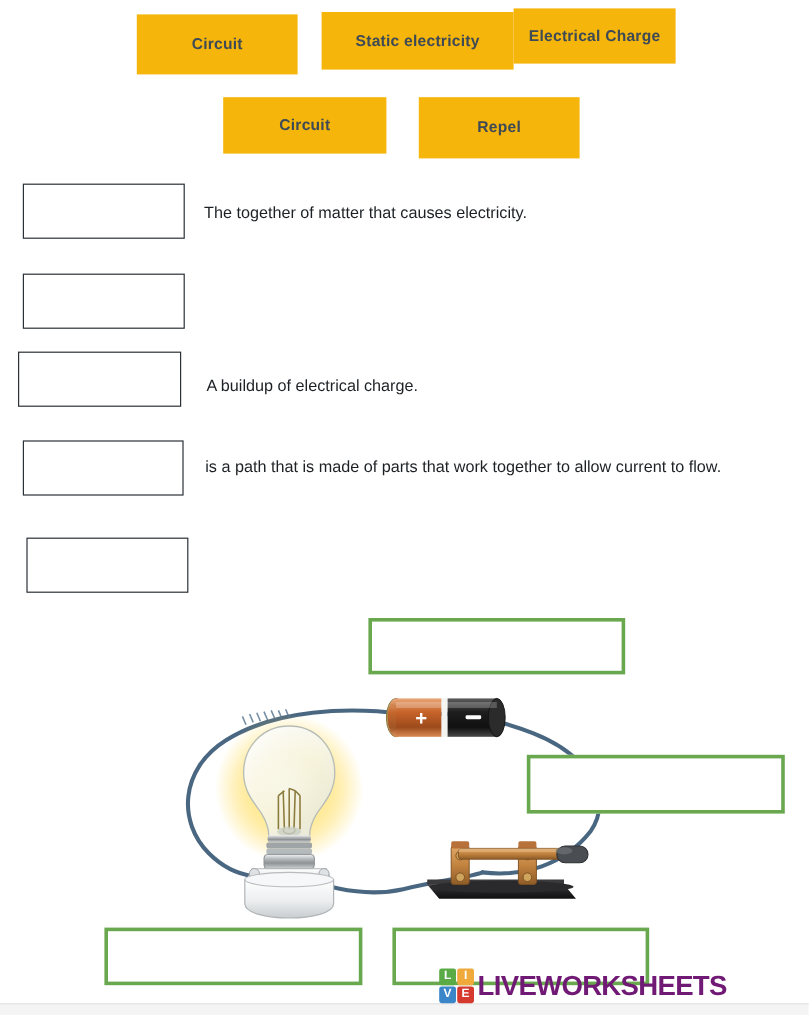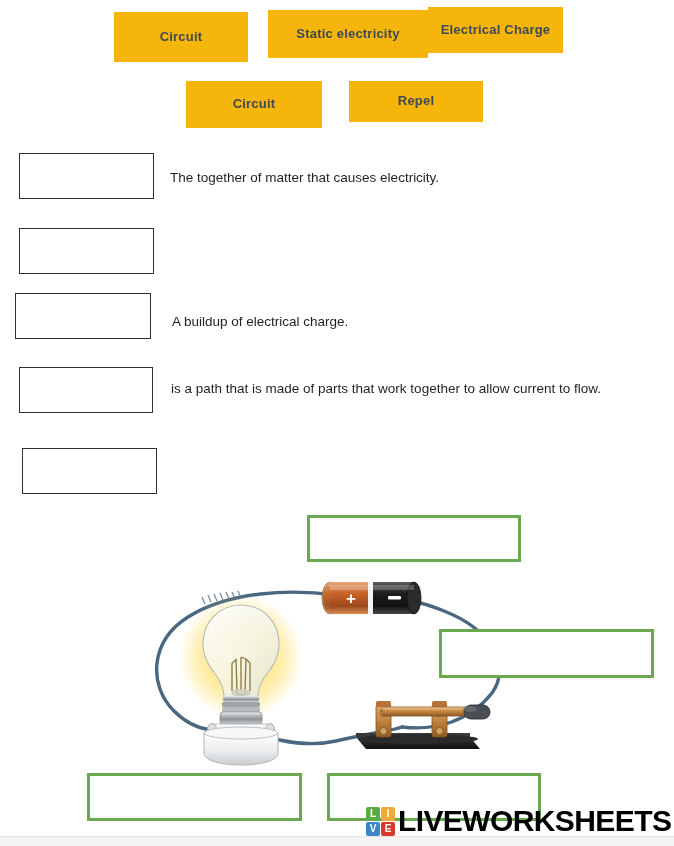--- a/index.html
+++ b/index.html
@@ -89,23 +89,23 @@
     display: flex;
     align-items: center;
     justify-content: center;
     font-size: 10px;
     font-weight: bold;
     color: #ffffff;
     border-radius: 2px;
     line-height: 1;
   }
   #lw-word {
-    font-size: 30px;
+    font-size: 23px;
     font-weight: bold;
-    color: #000000;
+    color: #701a75;
     letter-spacing: -0.6px;
     line-height: 1;
   }
 
   #bottom-rule {
     position: absolute;
     left: 0;
     top: 836px;
     width: 674px;
     height: 10px;
@@ -127,21 +127,21 @@
   </div>
 
   <div class="chip" style="left:428px; top:7px; width:135px; height:46px;">
     <span>Electrical Charge</span>
   </div>
 
   <div class="chip" style="left:186px; top:81px; width:136px; height:47px;">
     <span>Circuit</span>
   </div>
 
-  <div class="chip" style="left:349px; top:81px; width:134px; height:41px;">
+  <div class="chip" style="left:349px; top:81px; width:134px; height:51px;">
     <span>Repel</span>
   </div>
 
   <div class="ansbox" style="left:19px; top:153px; width:135px; height:46px;"></div>
   <div class="prompt" style="left:170px; top:170px;">The together of matter that causes electricity.</div>
 
   <div class="ansbox" style="left:19px; top:228px; width:135px; height:46px;"></div>
 
   <div class="ansbox" style="left:15px; top:293px; width:136px; height:46px;"></div>
   <div class="prompt" style="left:172px; top:314px;">A buildup of electrical charge.</div>

